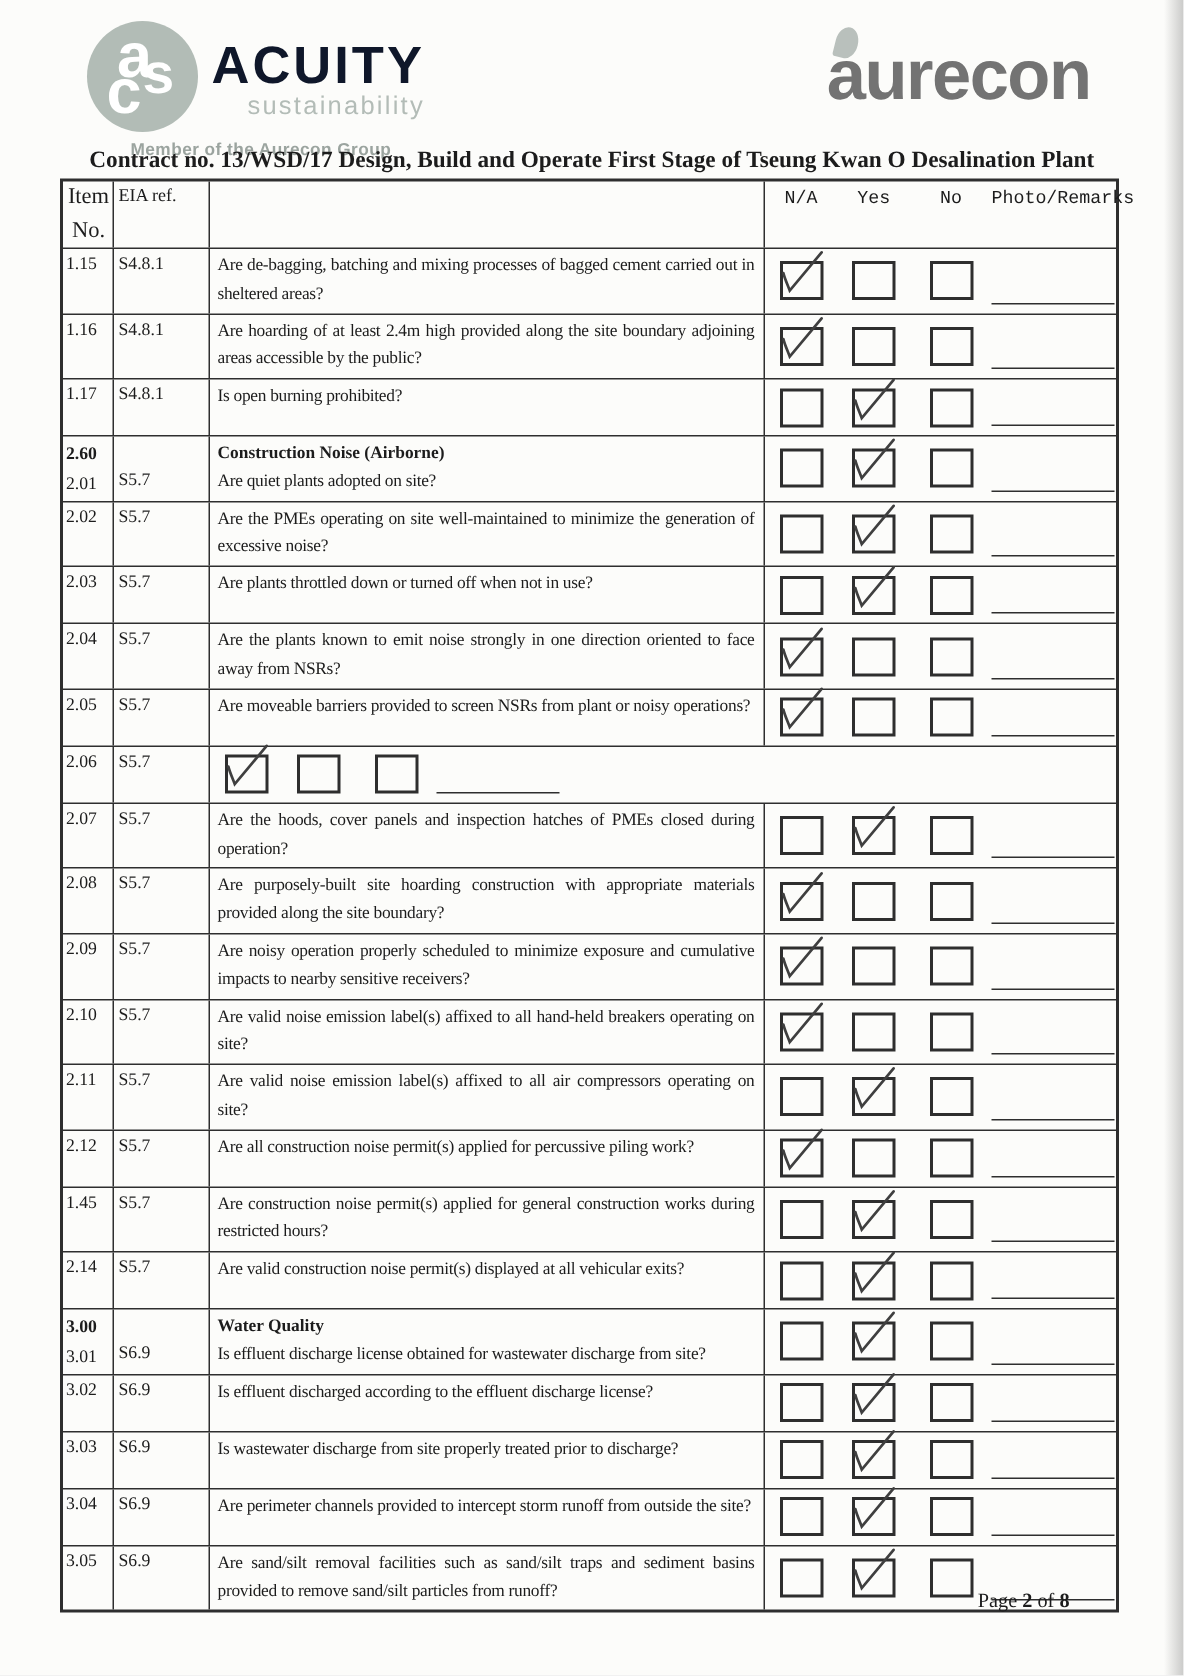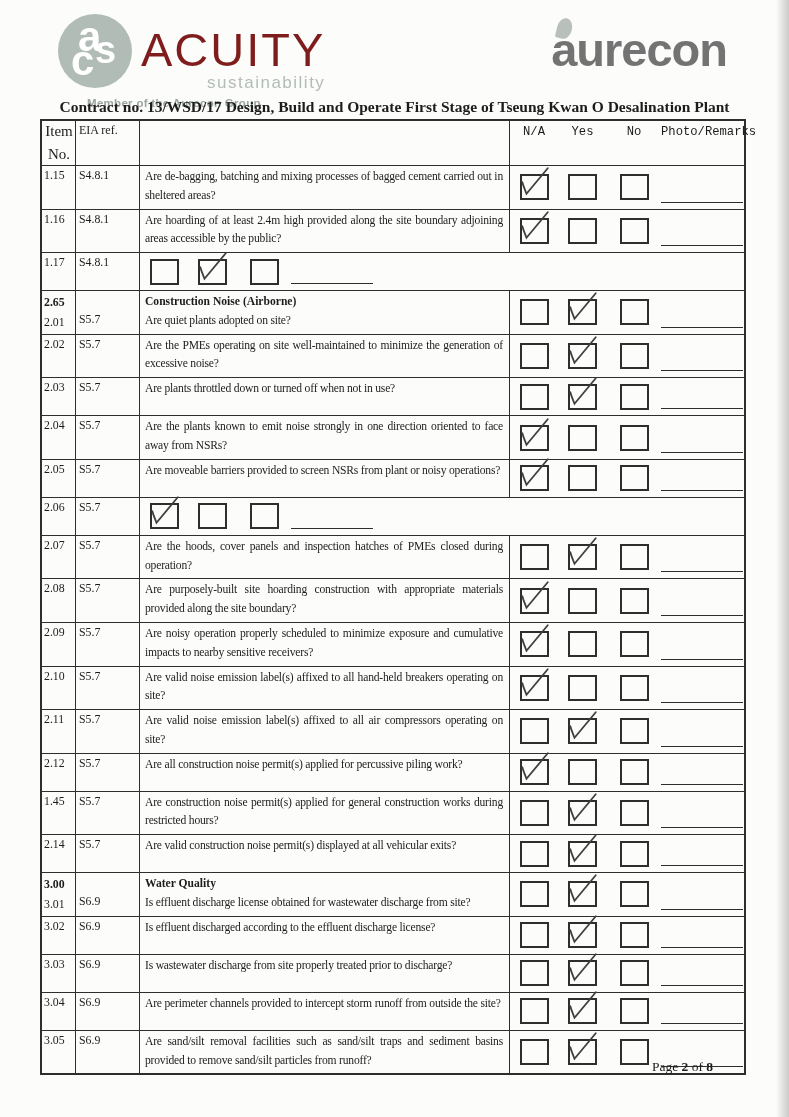--- a/index.html
+++ b/index.html
@@ -20,21 +20,21 @@
   .acuity-row { display:flex; align-items:flex-start; }
   .monogram {
     position:relative; width:74px; height:74px; border-radius:50%;
     background:#b2bcb6; color:#ffffff; font-weight:bold; flex:0 0 auto;
   }
   .monogram span { position:absolute; line-height:1; }
   .m-a { left:20px; top:2px;  font-size:42px; }
   .m-s { left:37px; top:17px; font-size:38px; }
   .m-c { left:13px; top:26px; font-size:42px; }
   .acuity-text { margin-left:9px; padding-top:12px; }
-  .acuity-name { font-size:47px; font-weight:normal; color:#7f1d1d; letter-spacing:2px; line-height:1; }
+  .acuity-name { font-size:35px; font-weight:bold; color:#0f172a; letter-spacing:2px; line-height:1; }
   .acuity-tag  { font-size:17px; color:#b3bcb7; text-align:right; letter-spacing:1.5px; margin-top:1px; line-height:1; }
   .member { margin:6px 0 0 29px; font-size:11.5px; font-weight:bold; color:#9ba49f; letter-spacing:0.3px; }
 
   .aurecon { position:absolute; right:62px; top:10px; font-family:"Liberation Sans", sans-serif; }
   .leaf {
     position:absolute; left:6px; top:-4px; width:15px; height:21px;
     background:#b9c0bc; border-radius:50% 50% 50% 2px; transform:rotate(14deg);
   }
   .aurecon-name { font-size:47px; font-weight:bold; color:#737373; letter-spacing:-1px; line-height:1.2; }
 
@@ -190,20 +190,23 @@
             </span>
           </div>
         </div>
         <div class="trow">
           <div class="c-item">
             <div>1.17</div>
           </div>
           <div class="c-ref">
             <div>S4.8.1</div>
           </div>
+          <div class="c-q">
+            <div class="q">Is open burning prohibited?</div>
+          </div>
           <div class="c-ans">
             <span class="slot s1">
               <span class="box"></span>
             </span>
             <span class="slot s2">
               <span class="box">
                 <svg class="tick" viewBox="0 0 32 30">
                   <path d="M4 16 C5 20 7 24 8 27 L28 3"></path>
                 </svg>
               </span>
@@ -211,21 +214,21 @@
             <span class="slot s3">
               <span class="box"></span>
             </span>
             <span class="slot s4remark">
               <span class="rline"></span>
             </span>
           </div>
         </div>
         <div class="trow sect">
           <div class="c-item">
-            <div class="b">2.65</div>
+            <div class="b">2.60</div>
             <div class="sub">2.01</div>
           </div>
           <div class="c-ref">
             <div class="ref-gap"></div>
             <div>S5.7</div>
           </div>
           <div class="c-q">
             <div class="b">Construction Noise (Airborne)</div>
             <div class="q">Are quiet plants adopted on site?</div>
           </div>

